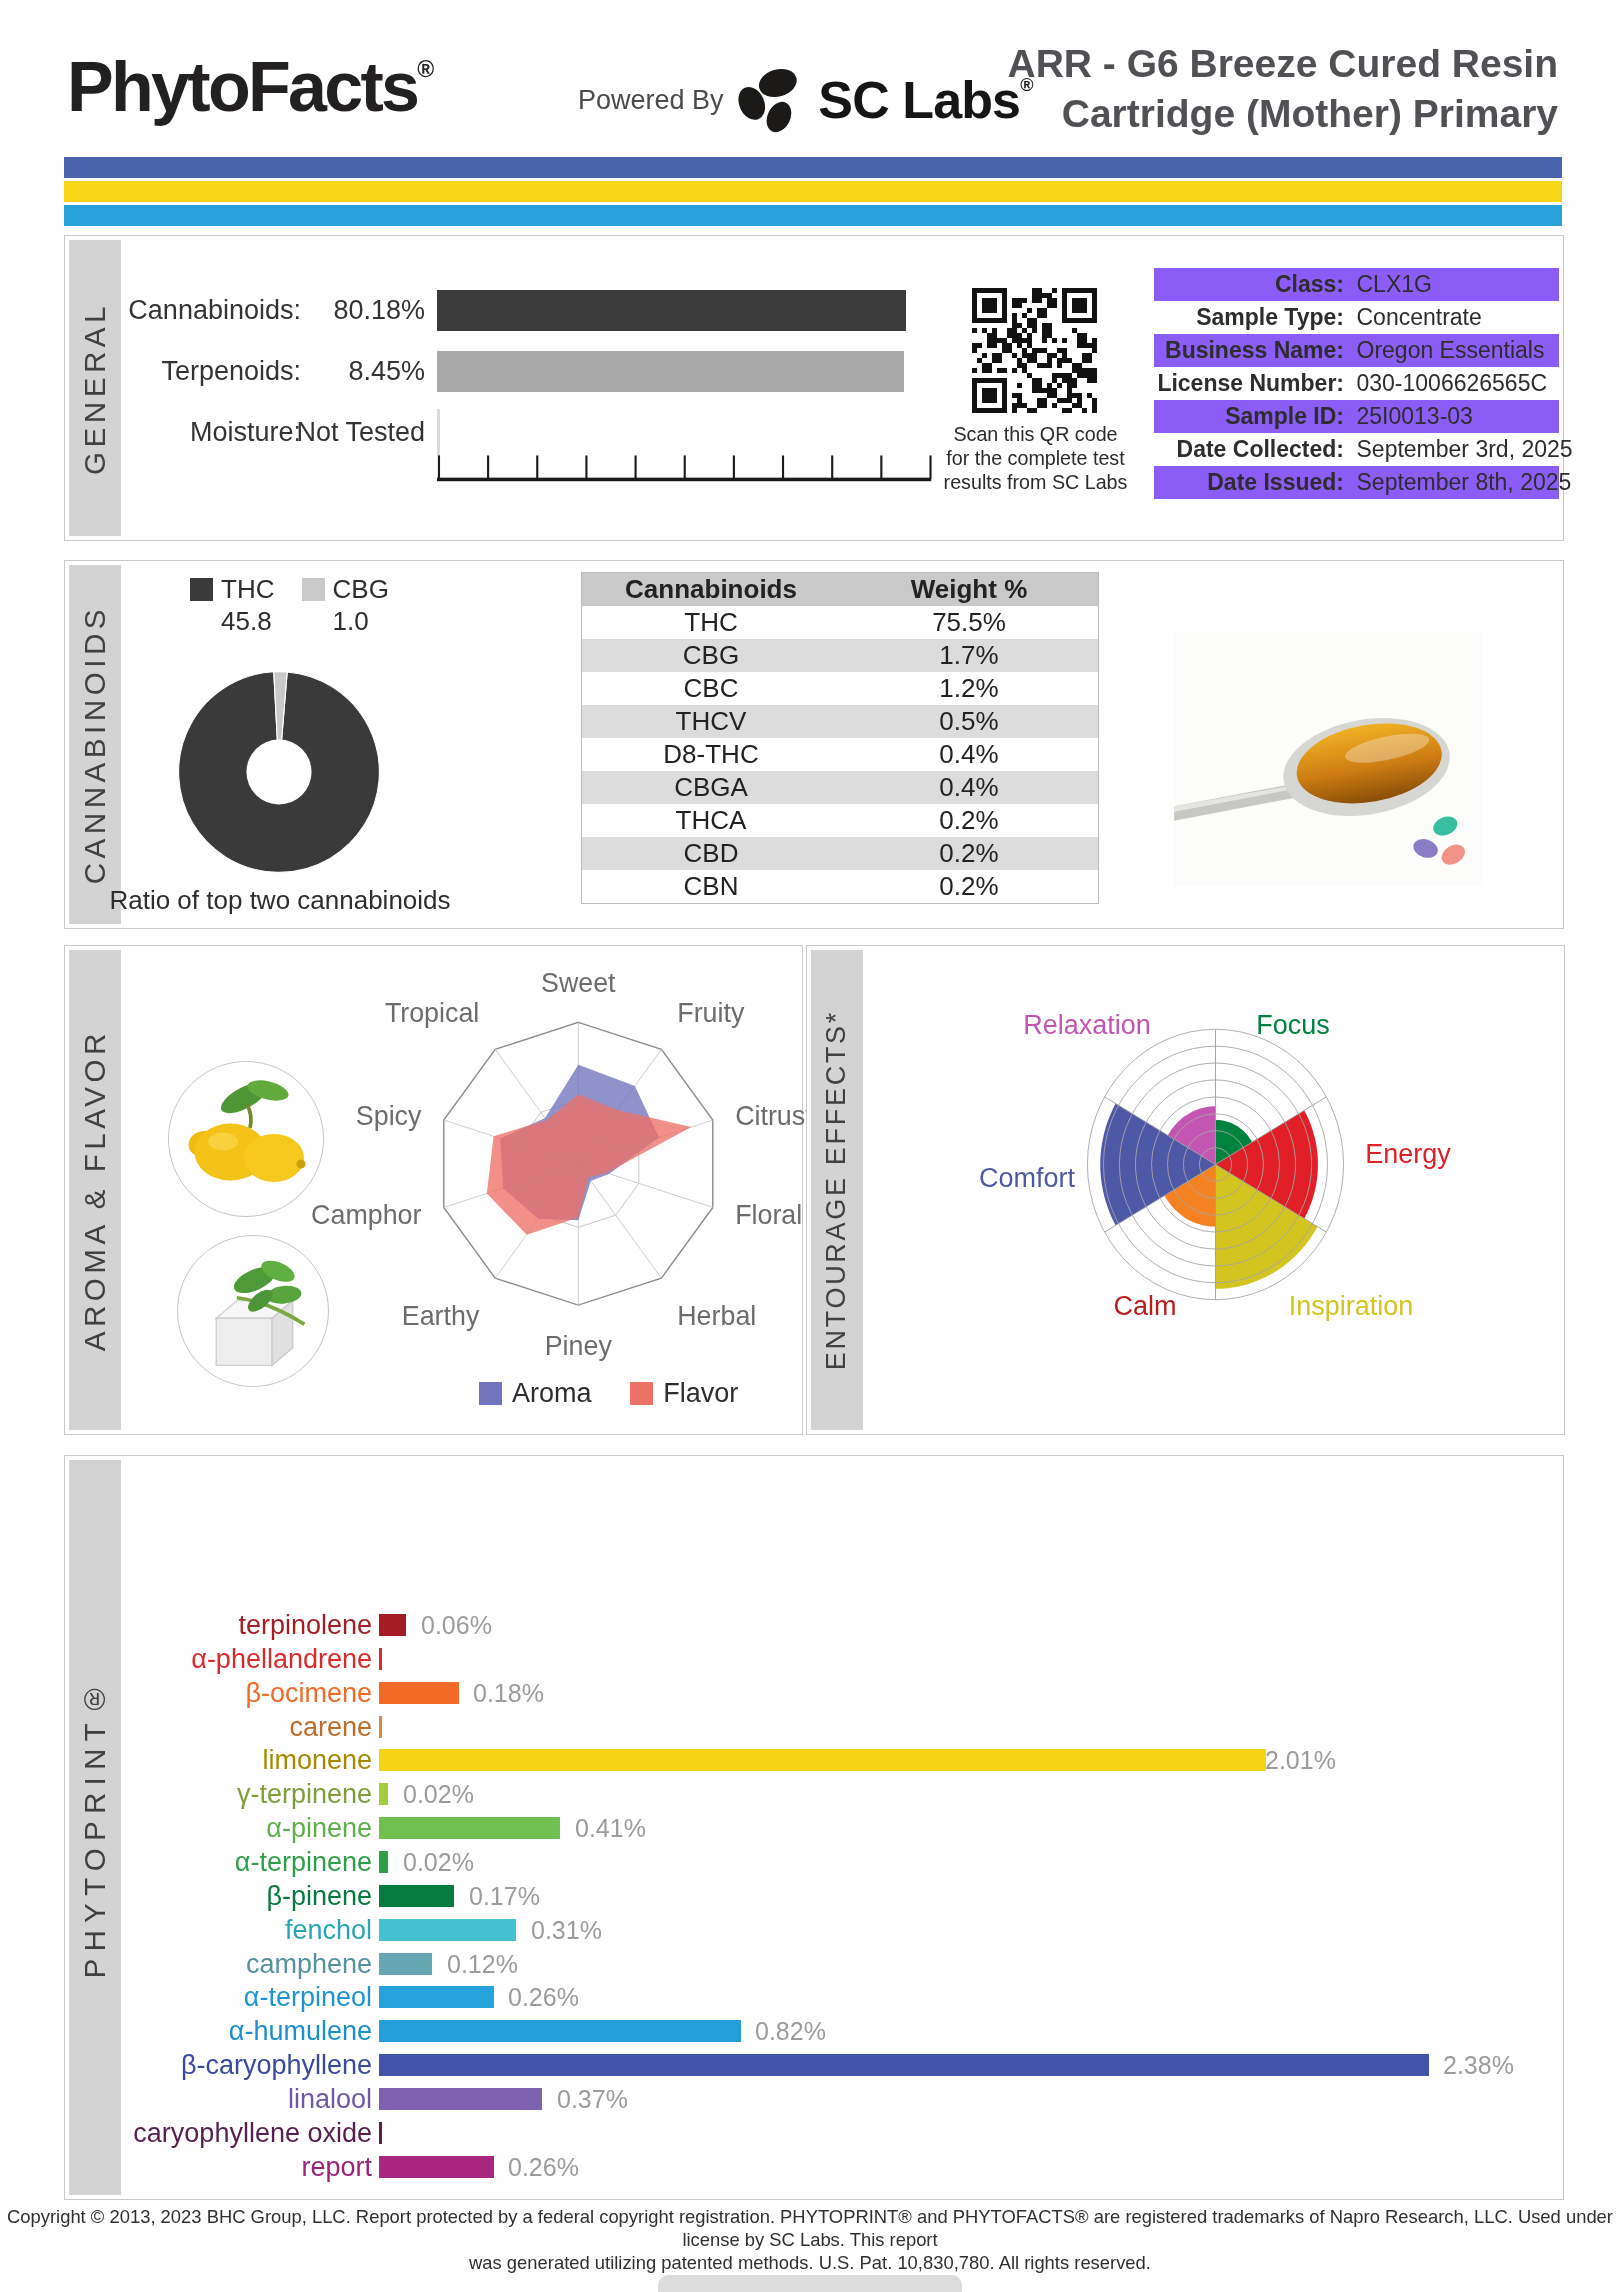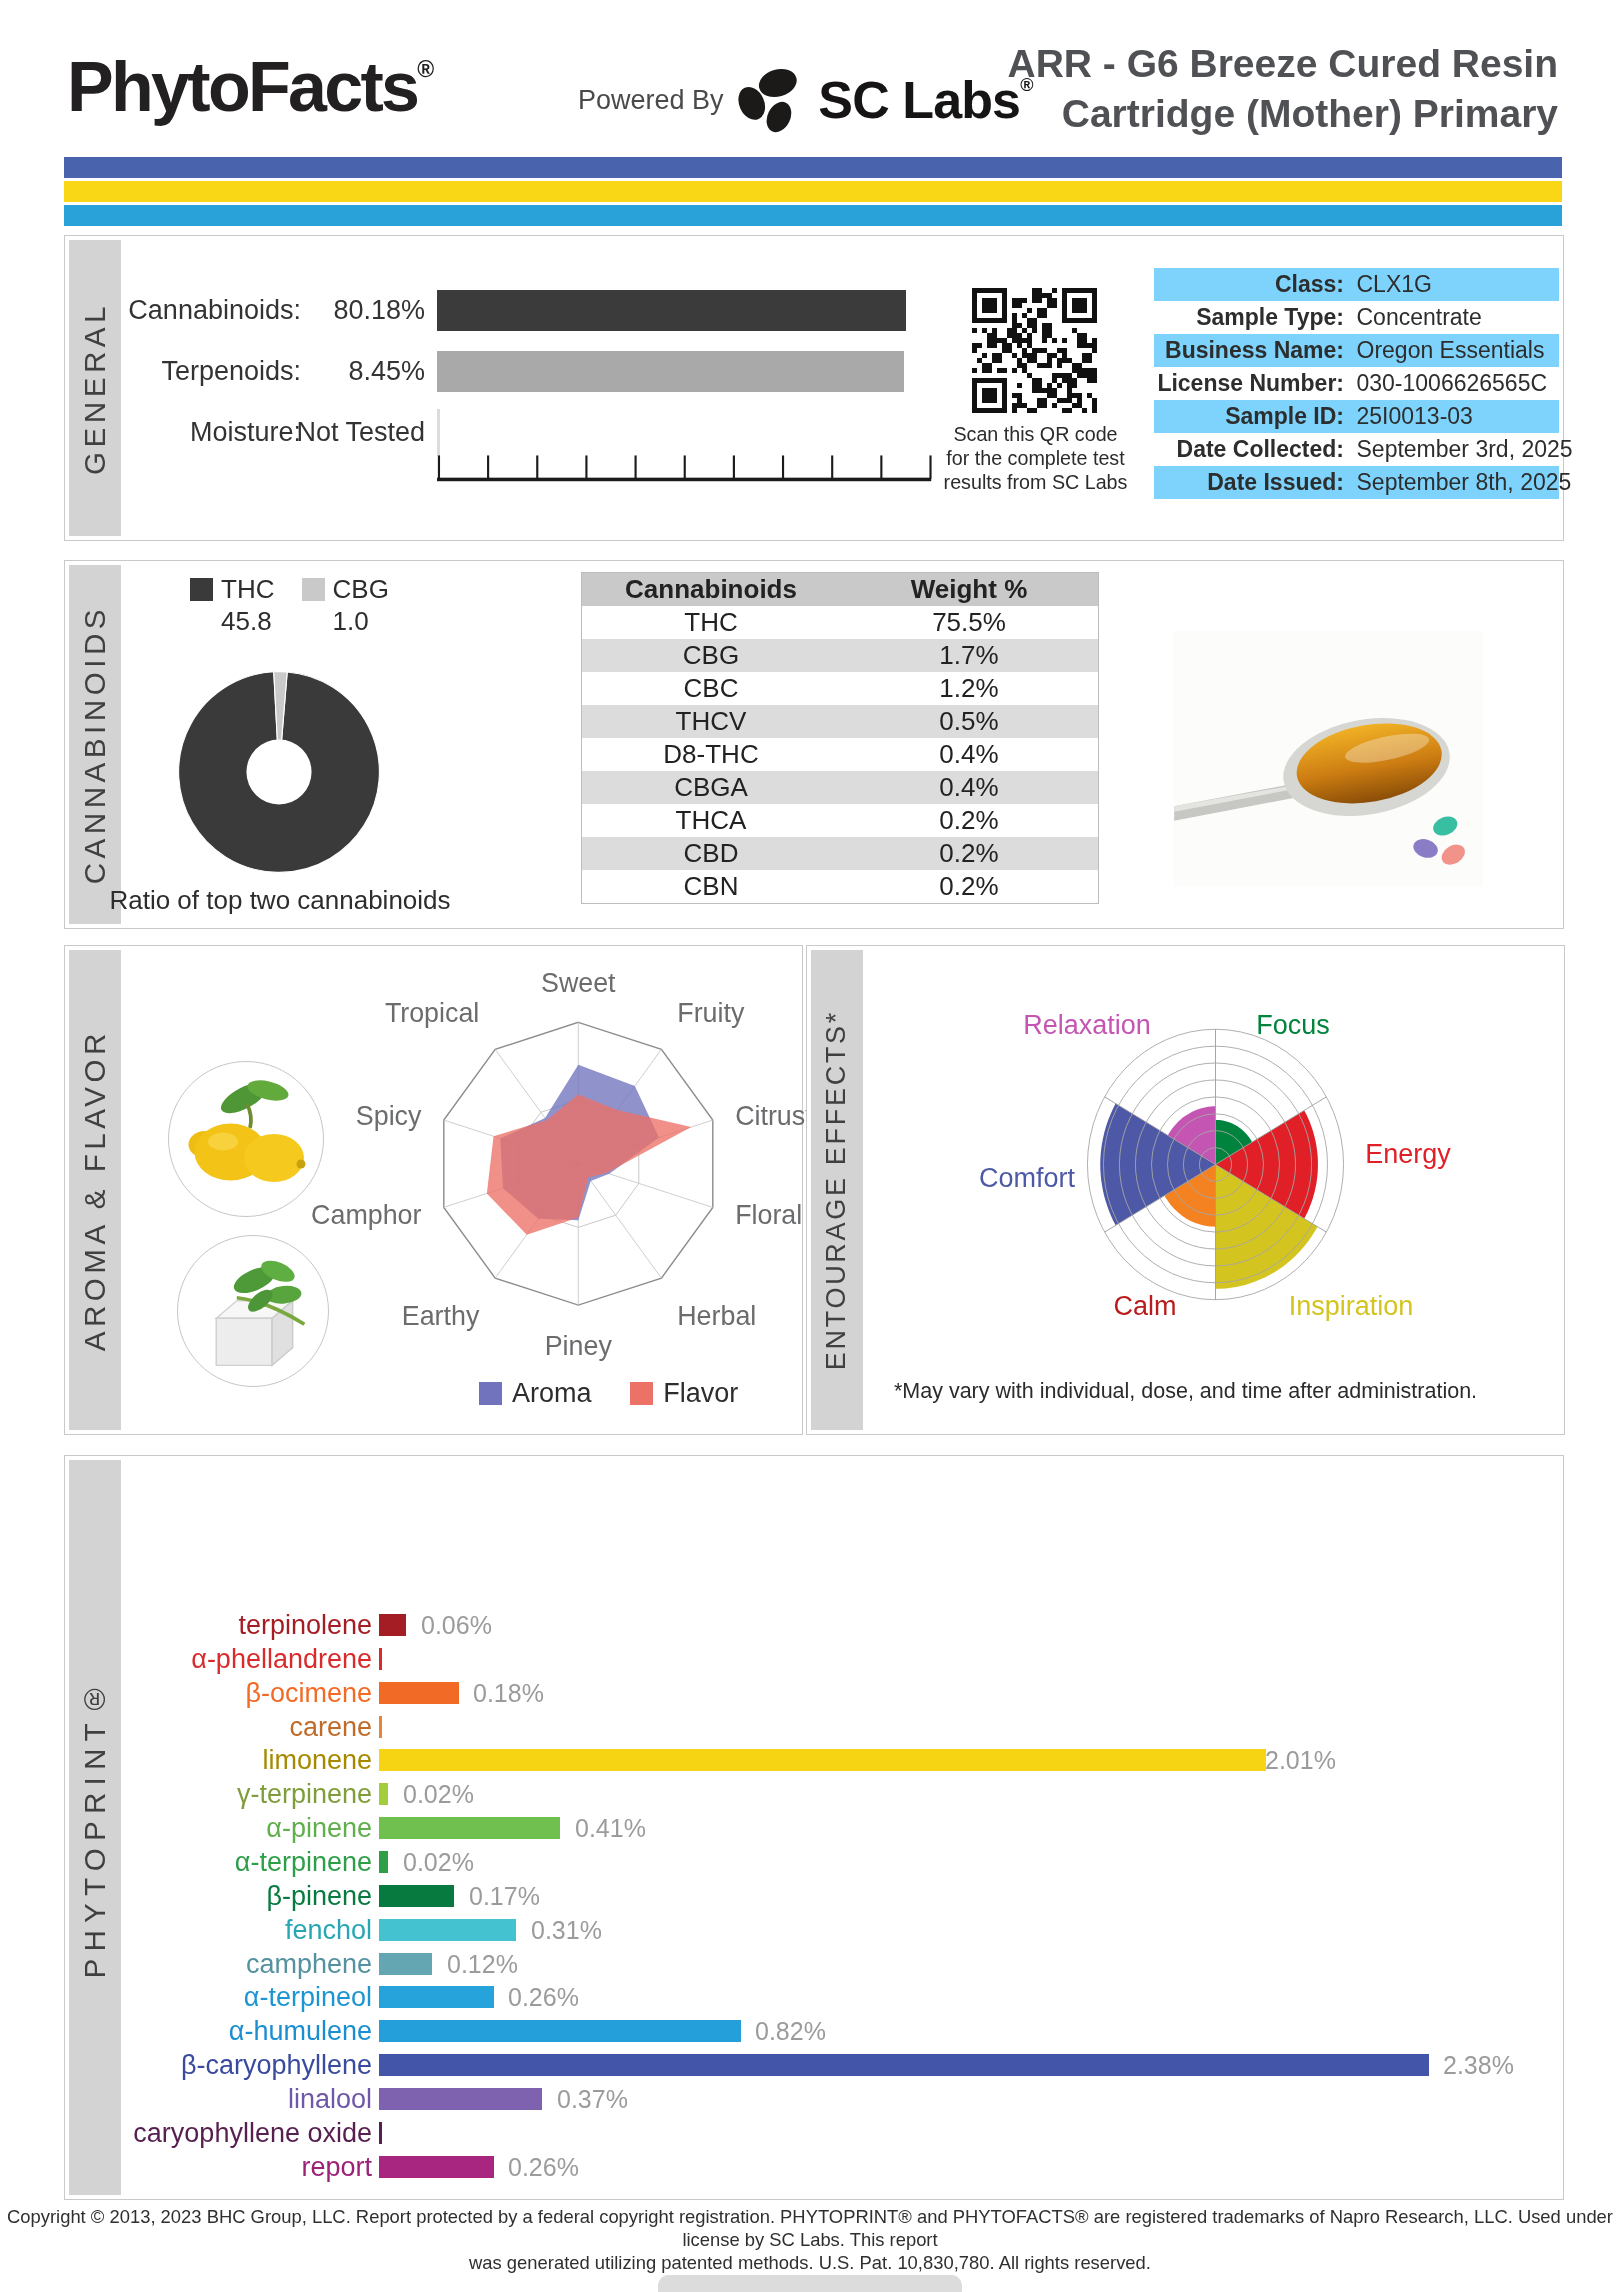--- a/index.html
+++ b/index.html
@@ -35,21 +35,21 @@
   .gen-row{position:absolute;left:0;right:0;height:41px;font-size:27px;line-height:41px;color:#333;}
   .gen-label{position:absolute;left:0;width:236px;text-align:right;}
   .gen-value{position:absolute;left:208px;width:152px;text-align:right;}
   .gen-bar{position:absolute;left:372px;top:0;height:41px;}
   .gen-zero{position:absolute;left:372px;top:-2.7px;width:2.7px;height:47px;background:#dcdcdc;}
   #ruler{position:absolute;left:370px;top:215px;width:500px;height:32px;}
   #qr{position:absolute;left:907px;top:52px;width:125px;height:125px;}
   #qr-caption{position:absolute;left:845px;top:186px;width:251px;text-align:center;font-size:19.7px;line-height:24px;color:#2b2b2b;}
   #info-table{position:absolute;left:1089px;top:32px;width:405px;}
   .info-row{display:flex;height:33px;align-items:center;font-size:23px;}
-  .info-row.shaded{background:#7dd3fc;}
+  .info-row.shaded{background:#8b5cf6;}
   .info-label{width:190px;text-align:right;font-weight:bold;color:#2d2d2d;flex:none;}
   .info-value{padding-left:12.5px;color:#2d2d2d;white-space:nowrap;}
 
   
   #cb-legend{position:absolute;left:99px;top:12.5px;width:251px;display:flex;justify-content:center;gap:27px;}
   .cb-leg-row{display:flex;align-items:center;gap:8px;}
   .cb-swatch{width:23px;height:23px;}
   .cb-leg-name{font-size:26px;color:#2d2d2d;}
   .cb-leg-val{font-size:26px;color:#2d2d2d;padding-left:31px;margin-top:1.8px;}
   #donut{position:absolute;left:110px;top:107px;width:208px;height:208px;}
@@ -581,21 +581,20 @@
       <line x1="456" y1="244" x2="332.2" y2="168.5" stroke="#9c9c9c" stroke-width="1"></line>
     </svg>
   <div id="ent-labels">
       <div class="ent-label" style="color: rgb(0, 132, 61); left: 486px; top: 79px;">Focus</div>
       <div class="ent-label" style="color: rgb(225, 31, 38); left: 601px; top: 208px;">Energy</div>
       <div class="ent-label" style="color: rgb(211, 196, 31); left: 544px; top: 360px;">Inspiration</div>
       <div class="ent-label" style="color: #b91c1c; left: 338px; top: 360px;">Calm</div>
       <div class="ent-label" style="color: rgb(77, 89, 166); left: 220px; top: 232px;">Comfort</div>
       <div class="ent-label" style="color: rgb(196, 85, 178); left: 280px; top: 79px;">Relaxation</div>
     </div>
-  <div id="ent-note">*May vary with individual, dose, and time after administration.</div>
 </div>
 
 <div class="section" id="sec-phytoprint">
   <div class="side-label">
       <span>PHYTOPRINT®</span>
     </div>
   <div id="pp-rows">
       <div class="pp-row" style="top: 0px;">
         <div class="pp-label" style="color: rgb(165, 29, 36);">terpinolene</div>
         <div class="pp-bar" style="width: 27px; background: rgb(165, 29, 36);"></div>

